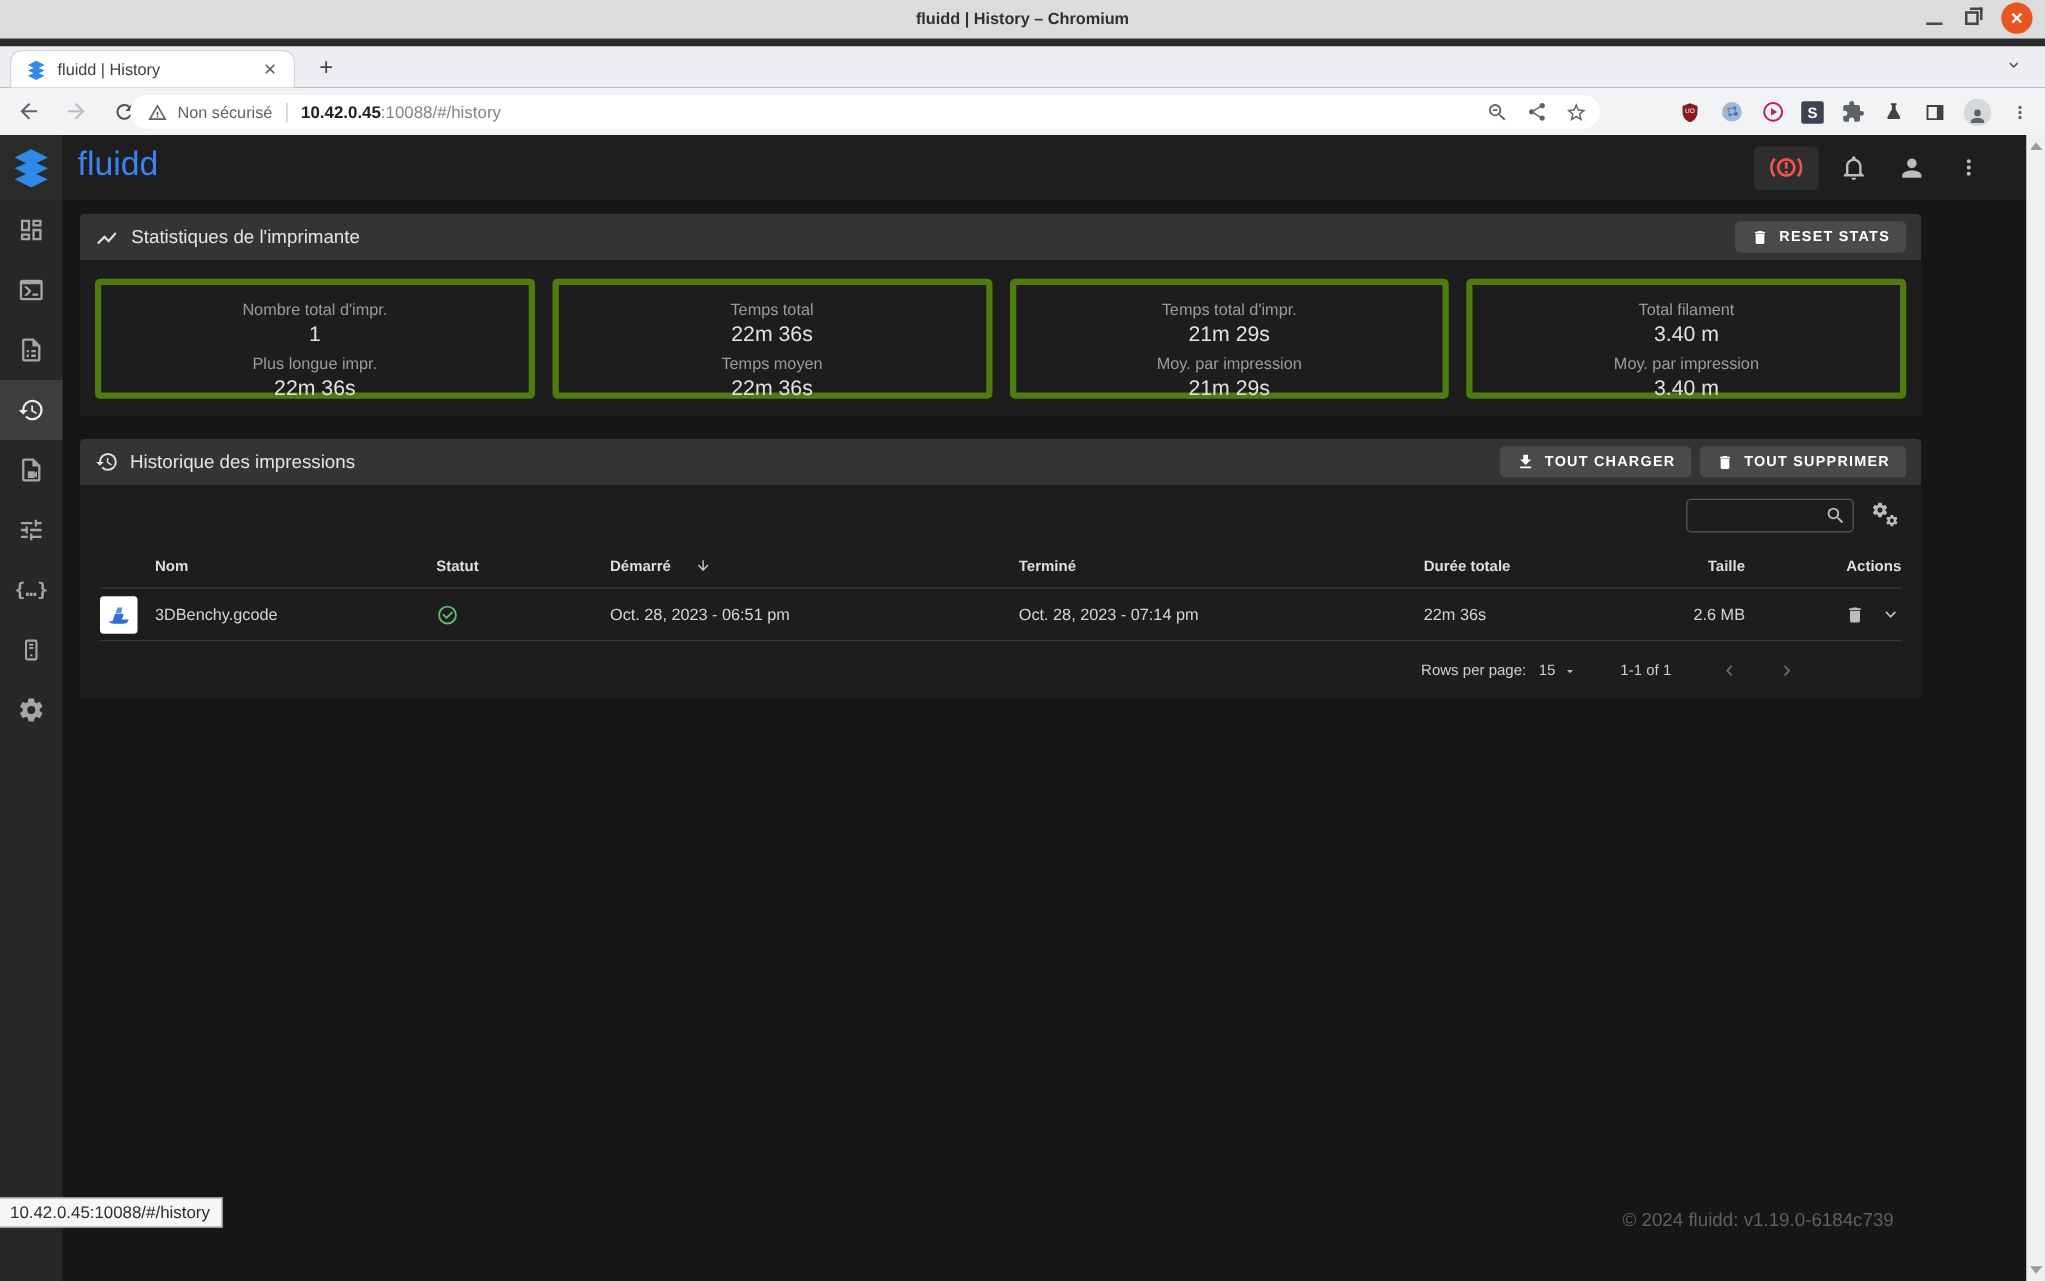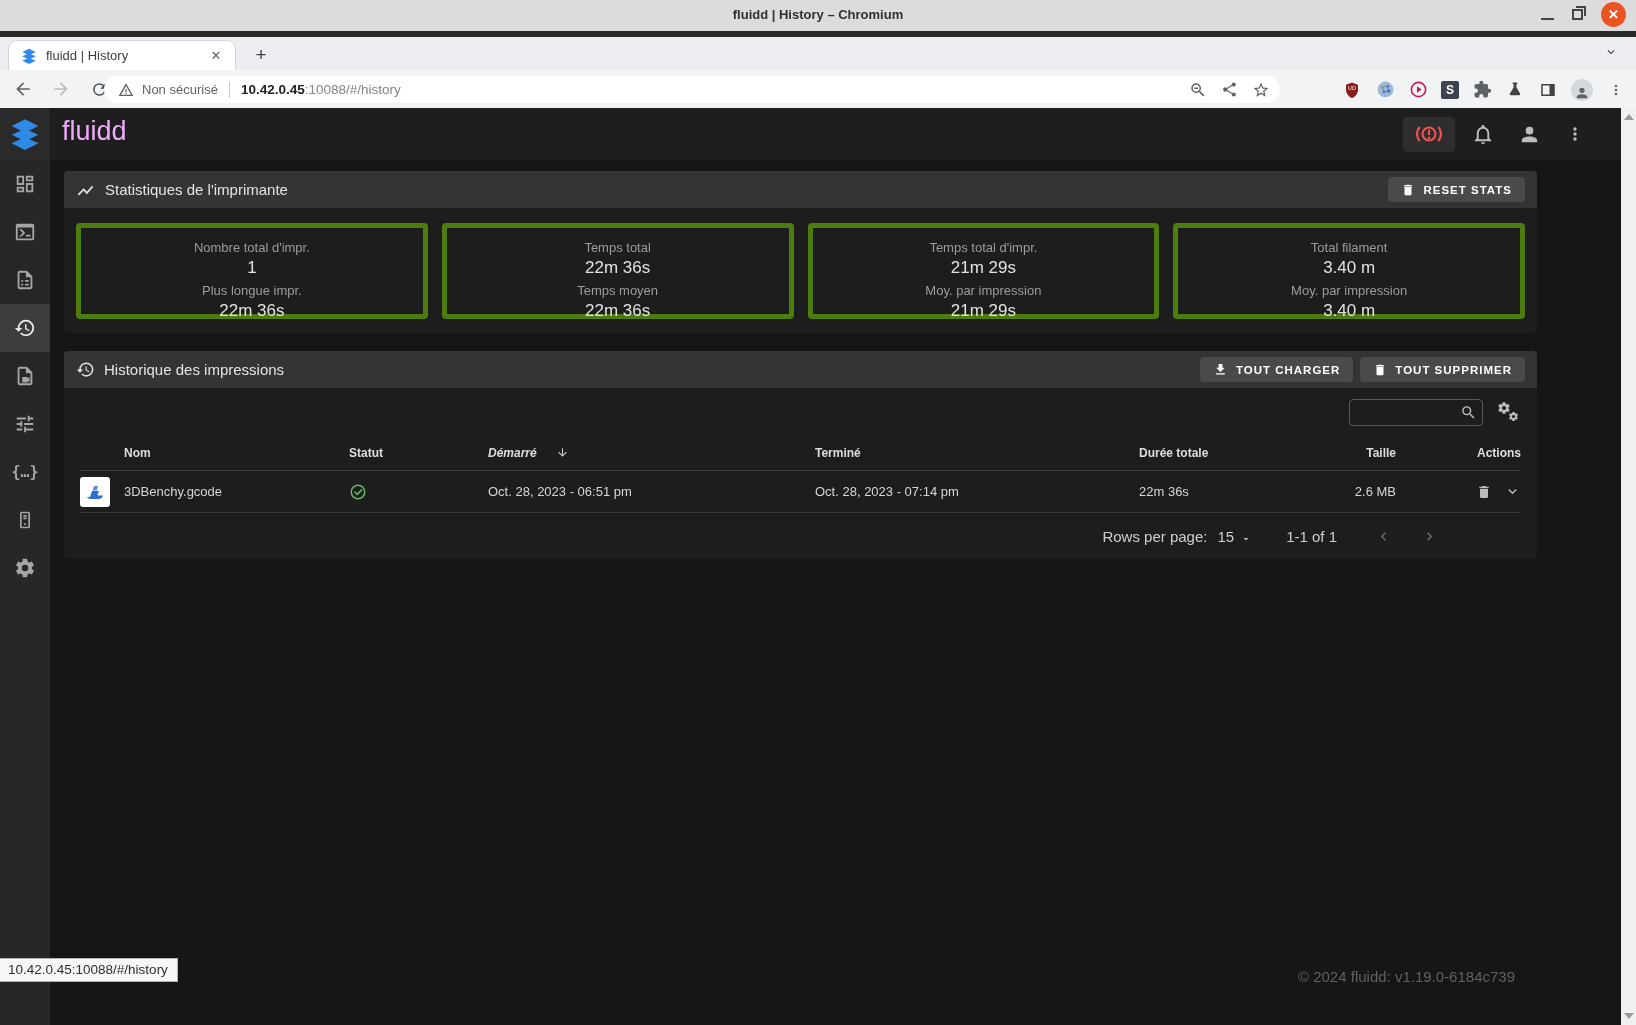--- a/index.html
+++ b/index.html
@@ -56,21 +56,21 @@
                  border-bottom:6px solid #9a9a9a; }
   .sb-arrow-down { position:absolute; bottom:6px; left:3px; width:0; height:0;
                    border-left:5px solid transparent; border-right:5px solid transparent;
                    border-top:6px solid #9a9a9a; }
 
   
   .page { position:absolute; left:0; top:108px; width:1621px; height:917px; background:#161616; }
   .appbar { position:absolute; left:0; top:0; width:1621px; height:52px; background:#1e1e1e; }
   .logo-cell { position:absolute; left:0; top:0; width:50px; height:52px; background:#2a2a2a;
                display:flex; align-items:center; justify-content:center; }
-  .app-title { position:absolute; left:62px; top:8px; font-size:27px; font-weight:400; color:#f0abfc; }
+  .app-title { position:absolute; left:62px; top:8px; font-size:27px; font-weight:400; color:#3b82f6; }
   .appbar-right { position:absolute; right:28px; top:0; height:52px; display:flex; align-items:center; gap:10px; }
   .estop-btn { width:52px; height:35px; background:#2e2e2e; border-radius:5px;
                display:flex; align-items:center; justify-content:center; }
   .icon-btn { width:36px; height:36px; display:flex; align-items:center; justify-content:center; }
 
   .sidebar { position:absolute; left:0; top:52px; width:50px; height:865px; background:#272727; }
   .side-item { width:50px; height:48px; display:flex; align-items:center; justify-content:center; color:#a6a6a6; }
   .side-item.active { background:#3d3d3d; color:#ececec; }
   .side-item svg { fill:currentColor; }
   .macro-glyph { font-family:"DejaVu Sans Mono", monospace; font-size:15px; font-weight:bold; }
@@ -99,25 +99,25 @@
   .cogs { position:relative; width:24px; height:24px; }
   .cogs svg { position:absolute; }
 
   .htable { padding:0 16px; }
   .hrow { display:grid; grid-template-columns:44px 225px 139px 327px 324px 147px 110px 1fr;
           align-items:center; }
   .hrow.head { height:35px; border-bottom:1px solid #3a3a3a; font-size:12px; font-weight:bold; color:#dedede; }
   .hrow.data { height:42px; border-bottom:1px solid #3a3a3a; font-size:13px; color:#d6d6d6; }
   .col-r { text-align:right; }
   .col-actions { display:flex; justify-content:flex-end; align-items:center; gap:12px; }
-  .sort-wrap { display:flex; gap:19px;font-style:italic; }
+  .sort-wrap { display:flex; gap:19px; }
   .thumb { width:30px; height:30px; background:#fff; border-radius:3px;
            display:flex; align-items:center; justify-content:center; }
   .pager { height:46px; display:flex; align-items:center; justify-content:flex-end; gap:34px;
-           padding-right:96px; font-size:15px; color:#cfcfcf; }
+           padding-right:96px; font-size:12px; color:#cfcfcf; }
   .rpp { display:flex; align-items:center; gap:10px; }
   .pg-chev { width:24px; height:24px; display:flex; align-items:center; justify-content:center; }
 
   .footer-note { position:absolute; right:106px; bottom:40px; font-size:15px; color:#606060; }
   .status-tip { position:absolute; left:0; bottom:43px; background:#f7f7f7; border:1px solid #b3b3b3;
                 border-left:none; padding:3px 9px 4px 8px; font-size:13.5px; color:#2e2e2e; }
 </style>
 </head>
 <body>
 

